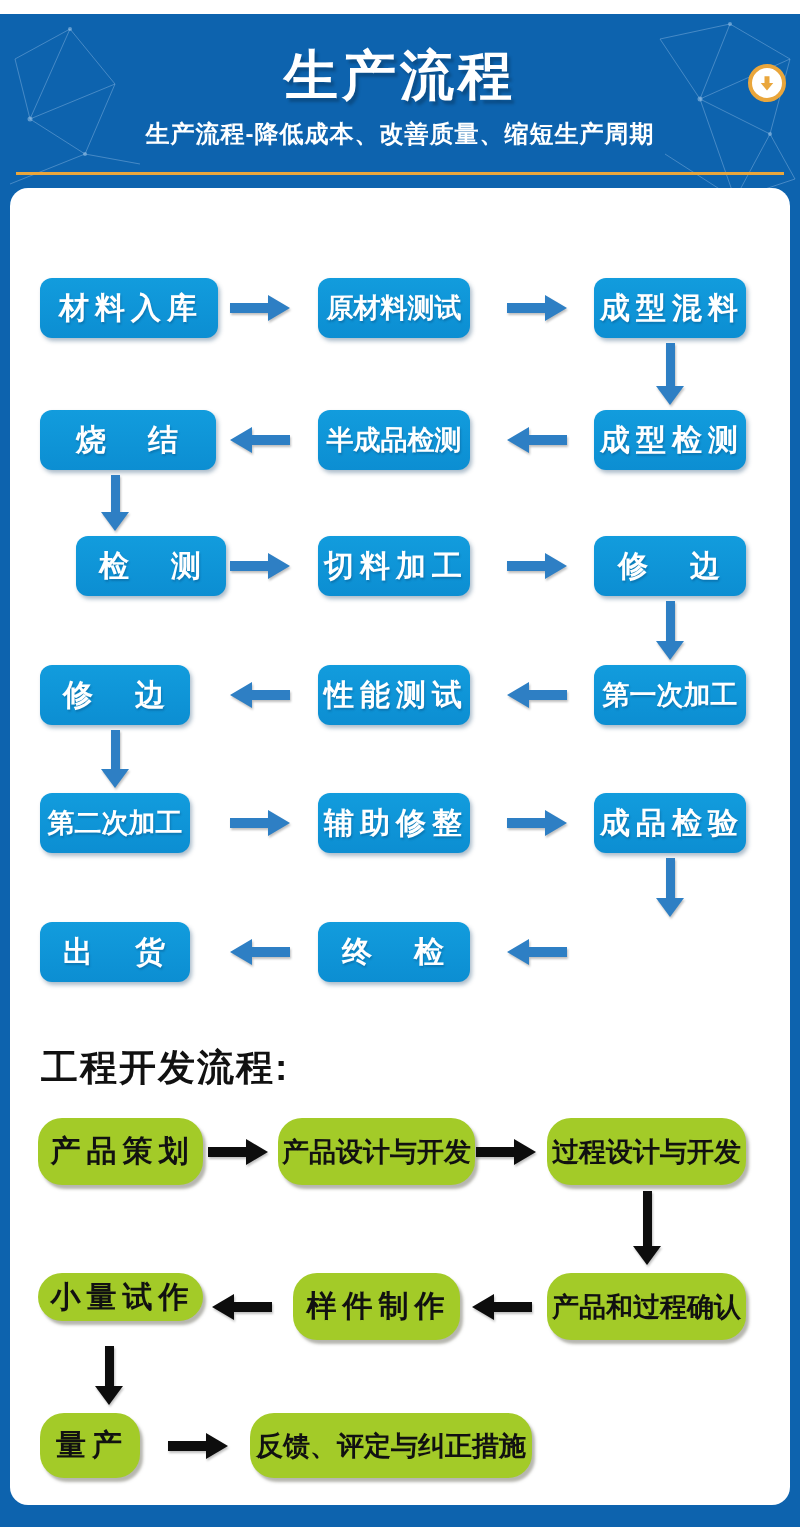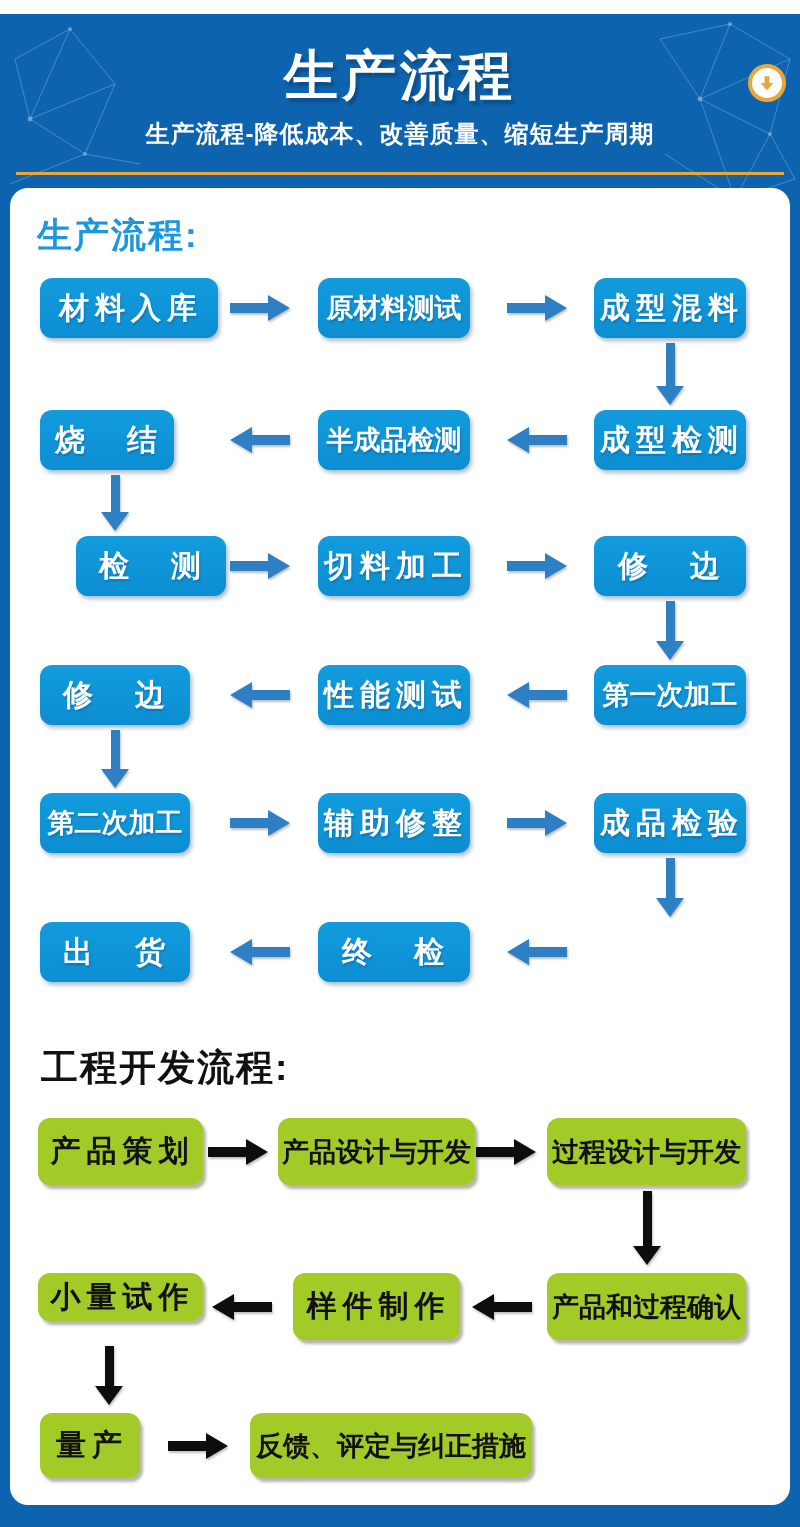--- a/index.html
+++ b/index.html
@@ -24,21 +24,21 @@
   #panel h2{position:absolute;margin:0;font-weight:bold;}
   #prod-heading{left:27px;top:24px;font-size:35px;letter-spacing:2px;}
   #eng-heading{left:31px;top:855px;font-size:37px;letter-spacing:2px;color:#111;}
   .flowlayer{position:absolute;left:0;top:0;width:100%;height:100%;}
   
   .box{position:absolute;display:flex;align-items:center;justify-content:center;
     font-weight:bold;font-size:27px;background:var(--box);color:var(--tc);border-radius:12px;white-space:nowrap;}
   .box.sp{font-size:30px;letter-spacing:6px;text-indent:4px;}
   #prod-flow .box{box-shadow:2px 3px 4px rgba(15,60,100,.35);
     background-image:linear-gradient(180deg,#129cdd 0%,#0c8ed2 100%);text-shadow:1px 2px 2px rgba(0,40,80,.25);}
-  #eng-flow .box{border-radius:12px;box-shadow:3px 4px 3px rgba(110,110,95,.5);}
+  #eng-flow .box{border-radius:24px;box-shadow:3px 4px 3px rgba(110,110,95,.5);}
   
   .ah{position:absolute;width:60px;height:26px;filter:drop-shadow(1px 2px 1px rgba(0,0,0,.25));}
   .ah i,.av i{position:absolute;display:block;}
   .ah .stem{top:8px;width:40px;height:10px;background:var(--ac);}
   .ah .head{top:0;width:0;height:0;border-top:13px solid transparent;border-bottom:13px solid transparent;}
   .ah.right .stem{left:0;}
   .ah.right .head{left:38px;border-left:22px solid var(--ac);}
   .ah.left .stem{right:0;}
   .ah.left .head{right:38px;border-right:22px solid var(--ac);}
   .av{position:absolute;width:28px;filter:drop-shadow(1px 2px 1px rgba(0,0,0,.25));}
@@ -77,34 +77,33 @@
     <div class="scroll-icon">
       <svg width="20" height="20" viewBox="0 0 24 24">
         <path d="M9 4h6v8h4.5L12 21 4.5 12H9z" fill="#e9a63c"></path>
       </svg>
     </div>
     <p class="subtitle">生产流程-降低成本、改善质量、缩短生产周期</p>
     <div class="gold-line"></div>
   </header>
 
   <main id="panel">
-    <h2 id="prod-heading" style="color: rgb(27, 151, 222);">生产流程:</h2>
     <div id="prod-flow" class="flowlayer" style="--box: #0d93d8; --tc: #ffffff; --ac: #2e7fc4;">
         <div class="box sp" style="left: 30px; top: 90px; width: 178px; height: 60px;">材料入库</div>
         <div class="box" style="left: 308px; top: 90px; width: 152px; height: 60px;">原材料测试</div>
         <div class="box sp" style="left: 584px; top: 90px; width: 152px; height: 60px;">成型混料</div>
         <div class="ah right" style="left: 220px; top: 107px;">
           <i class="stem"></i>
           <i class="head"></i>
         </div>
         <div class="ah right" style="left: 497px; top: 107px;">
           <i class="stem"></i>
           <i class="head"></i>
         </div>
-        <div class="box sp" style="left: 30px; top: 222px; width: 134px; height: 60px;">烧　结</div>
+        <div class="box sp" style="left: 30px; top: 222px; width: 176px; height: 60px;">烧　结</div>
         <div class="box" style="left: 308px; top: 222px; width: 152px; height: 60px;">半成品检测</div>
         <div class="box sp" style="left: 584px; top: 222px; width: 152px; height: 60px;">成型检测</div>
         <div class="ah left" style="left: 220px; top: 239px;">
           <i class="stem"></i>
           <i class="head"></i>
         </div>
         <div class="ah left" style="left: 497px; top: 239px;">
           <i class="stem"></i>
           <i class="head"></i>
         </div>

